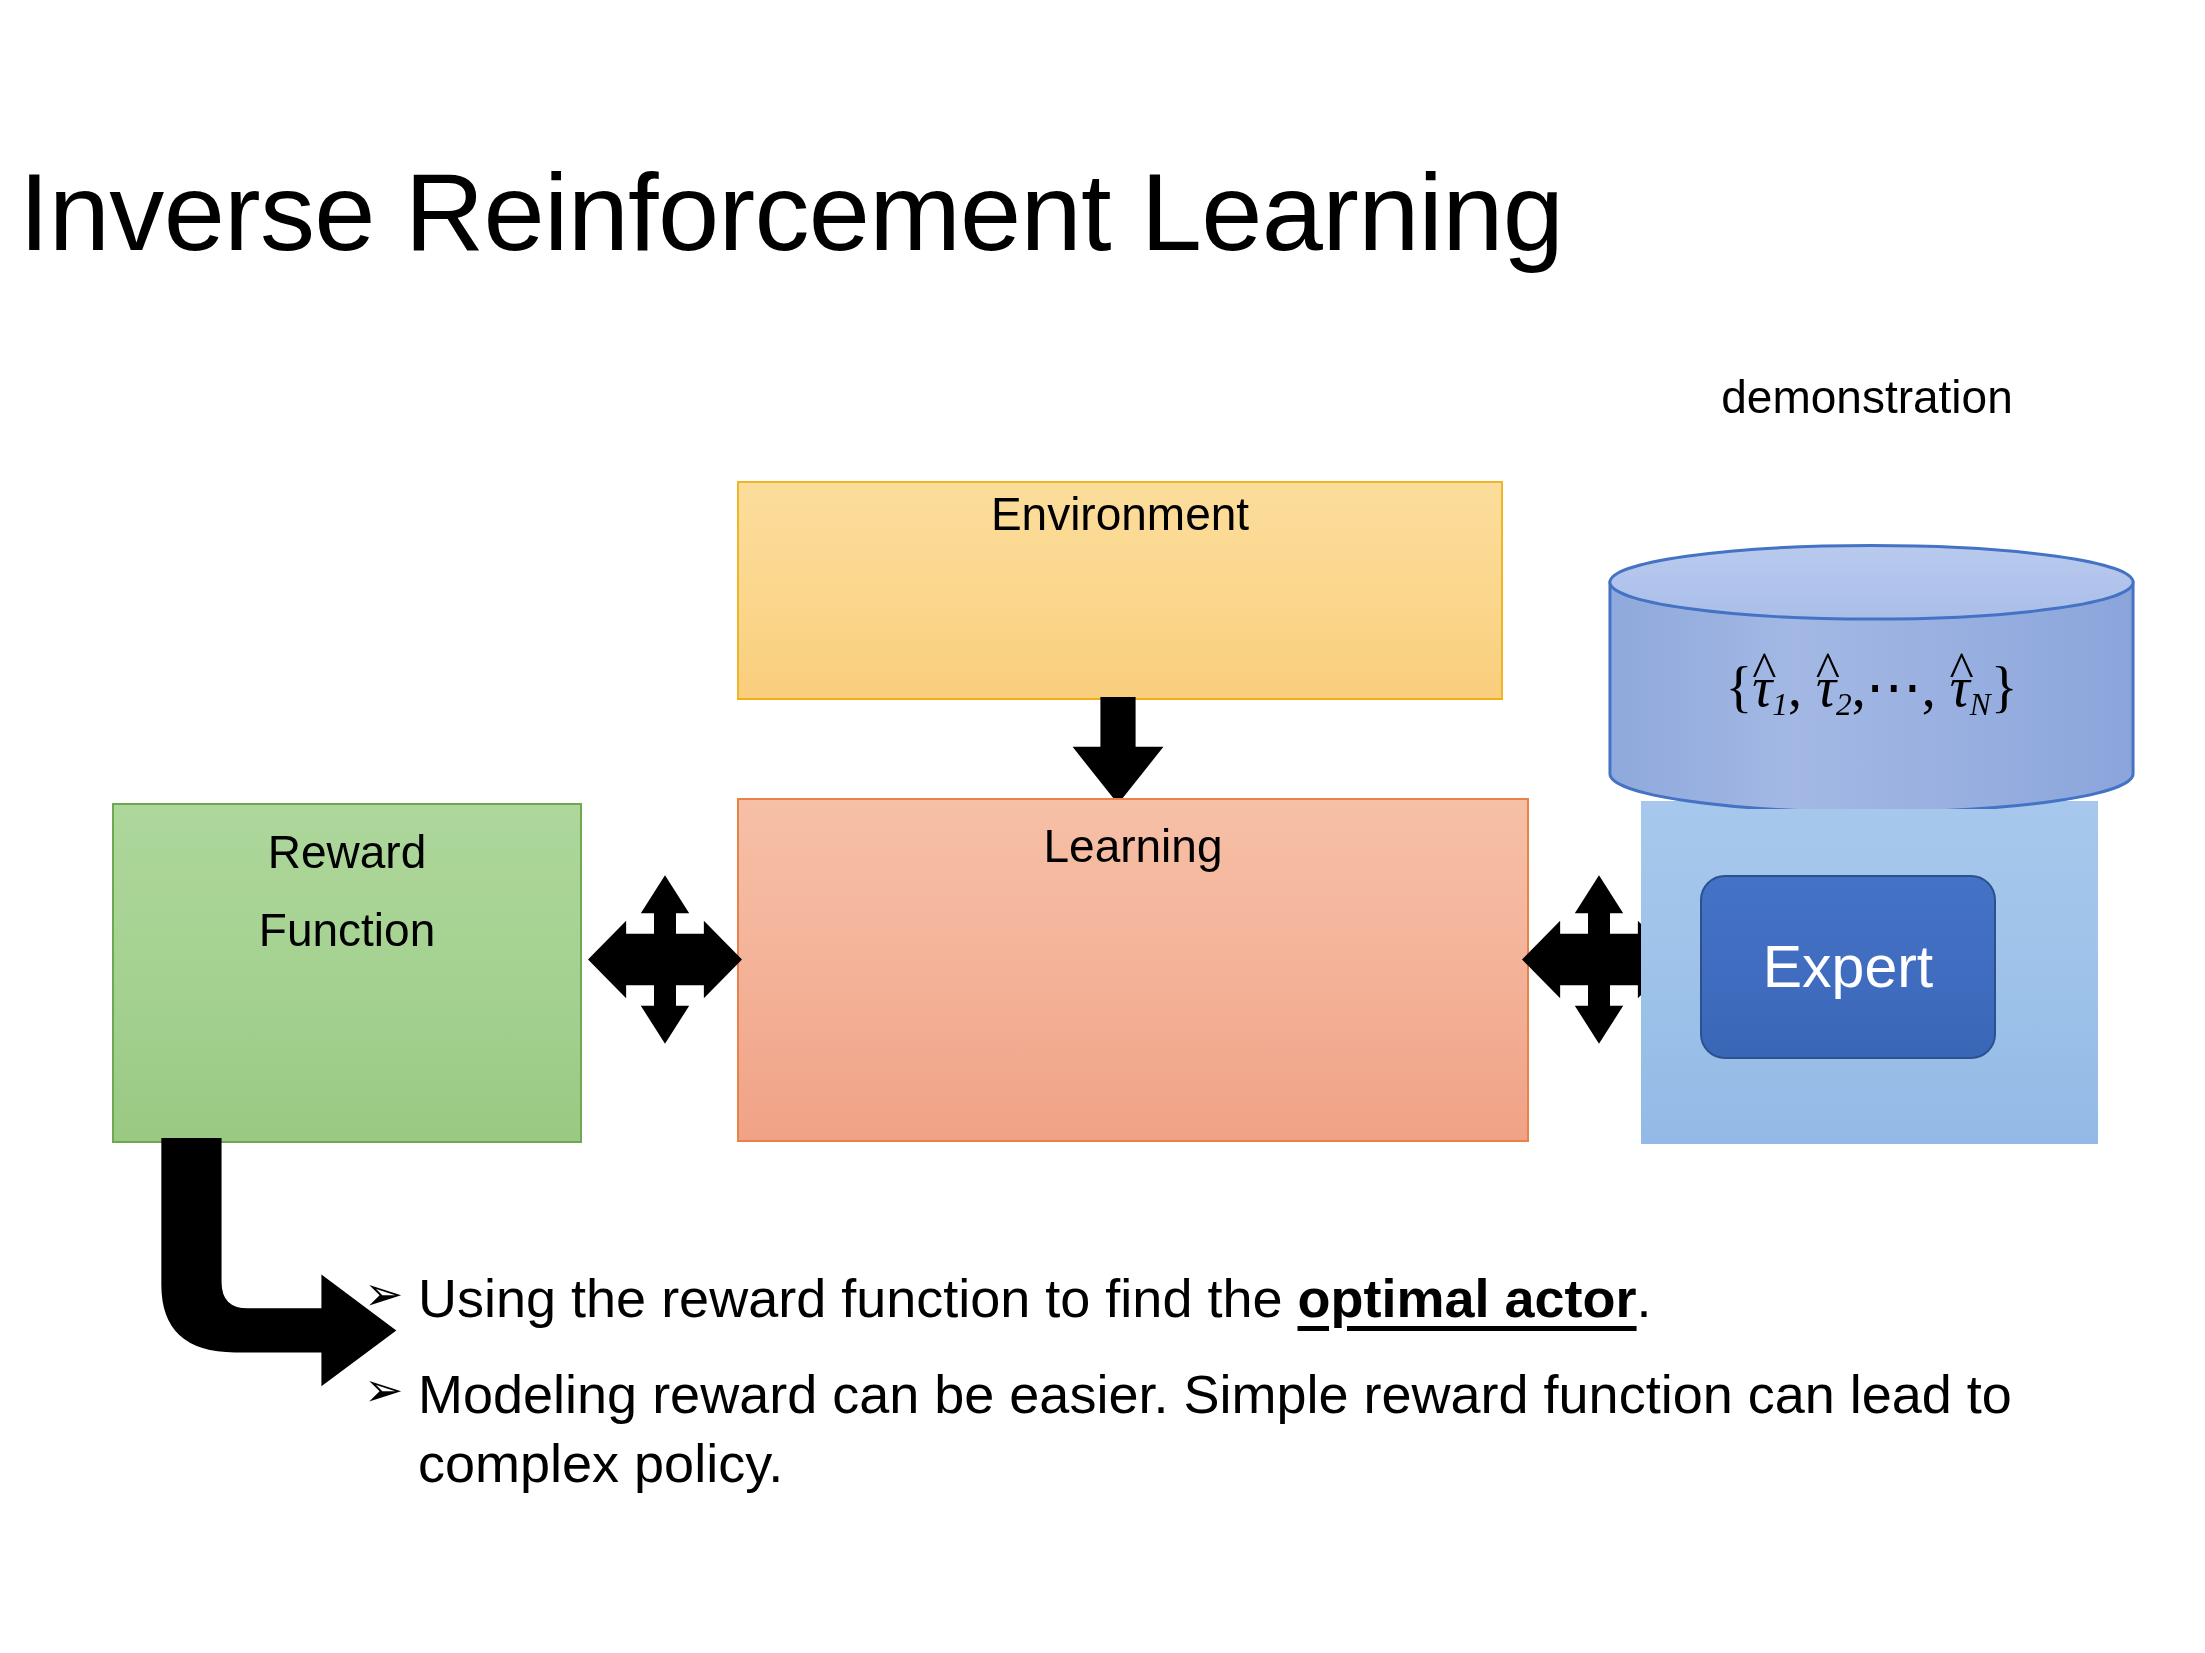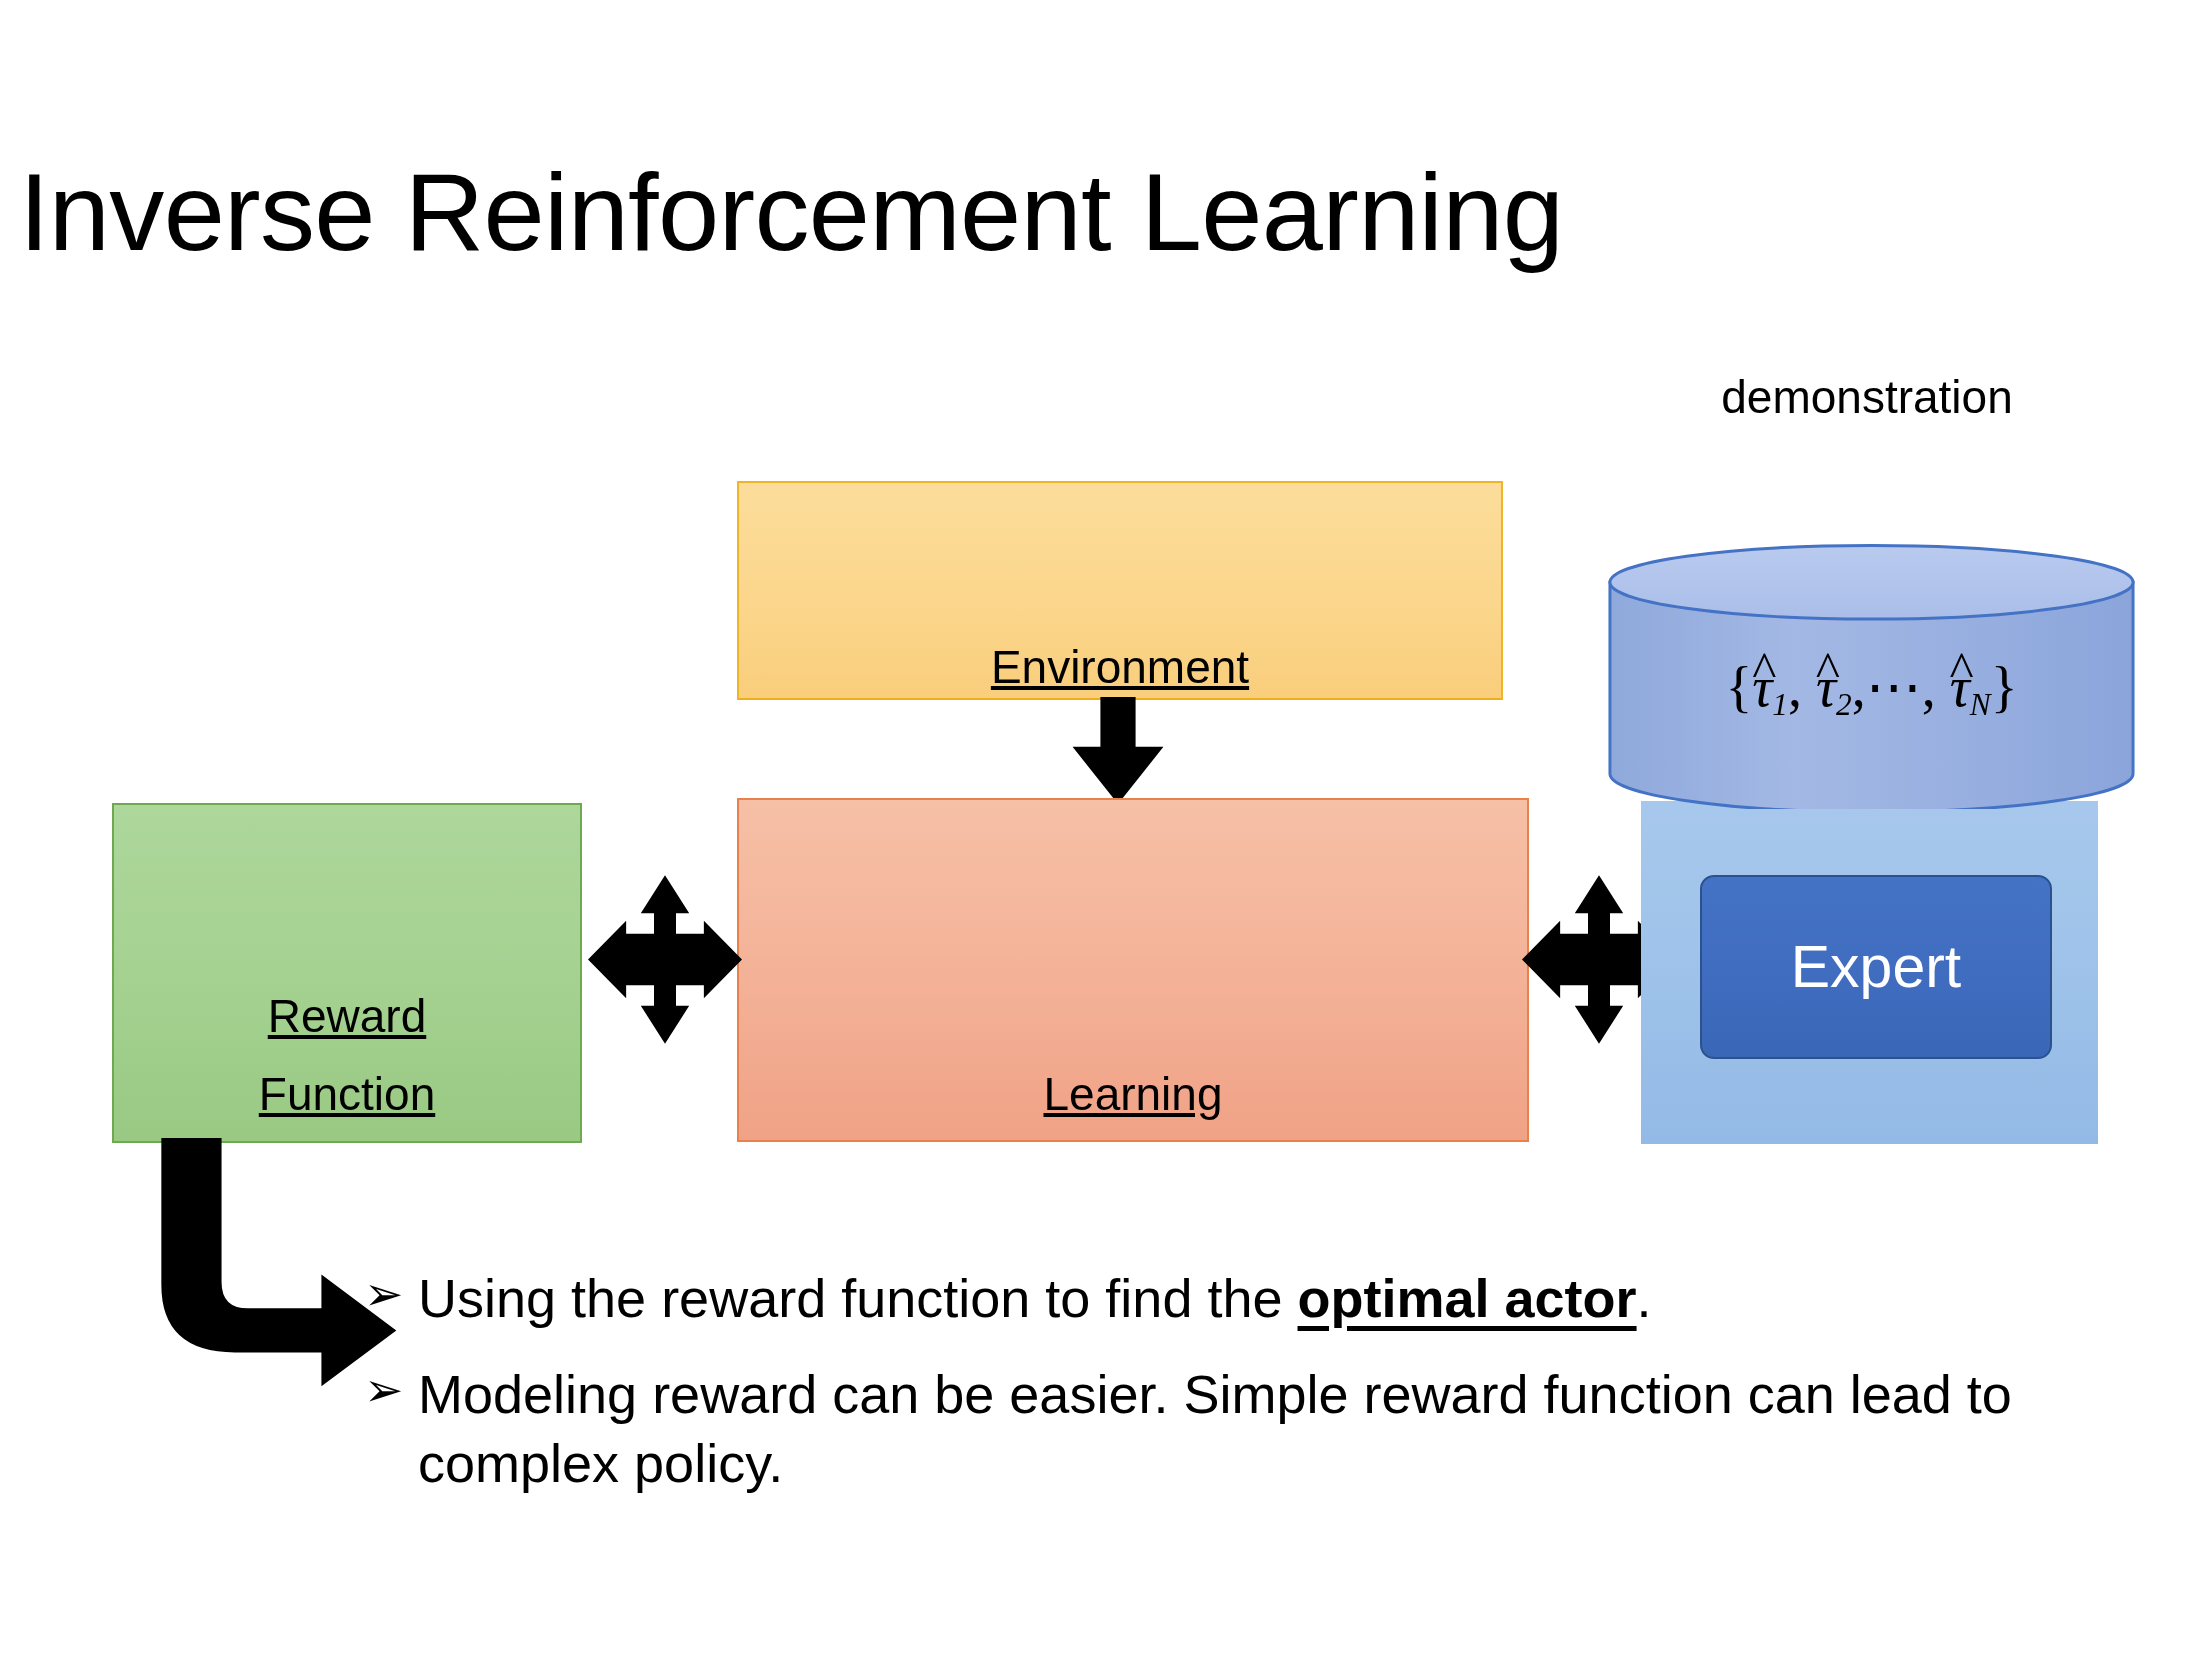--- a/index.html
+++ b/index.html
@@ -29,26 +29,25 @@
     letter-spacing: -0.7px;
     white-space: nowrap;
     padding-left: 19px;
   }
 
   
   .flow-box {
     position: absolute;
     box-sizing: border-box;
     display: flex;
-    align-items: flex-end;
+    align-items: flex-start;
     justify-content: center;
     text-align: center;
     font-size: 46px;
     line-height: 1.35;
-    text-decoration: underline;
   }
 
   #box-environment {
     left: 737px;
     top: 481px;
     width: 766px;
     height: 219px;
     background: linear-gradient(180deg, #FBDD9B 0%, #FBD68C 55%, #F9CE7C 100%);
     border: 2.9px solid #F0B429;
     border-bottom-color: #EFAE1A;
@@ -92,24 +91,24 @@
     top: 801px;
     width: 457px;
     height: 343px;
     background: linear-gradient(180deg, #A7C8EC 0%, #9CC1E9 60%, #93BAE6 100%);
   }
 
   #expert-button {
     position: absolute;
     left: 1700px;
     top: 875px;
-    width: 352px;
+    width: 296px;
     height: 184px;
     box-sizing: border-box;
-    border-radius: 14px;
+    border-radius: 25px;
     background: linear-gradient(180deg, #4472C4 0%, #3F6CBE 60%, #3A66B7 100%);
     border: 2.9px solid #2B528F;
     display: flex;
     align-items: center;
     justify-content: center;
     color: #ffffff;
     font-size: 59px;
   }
 
   #cylinder {

